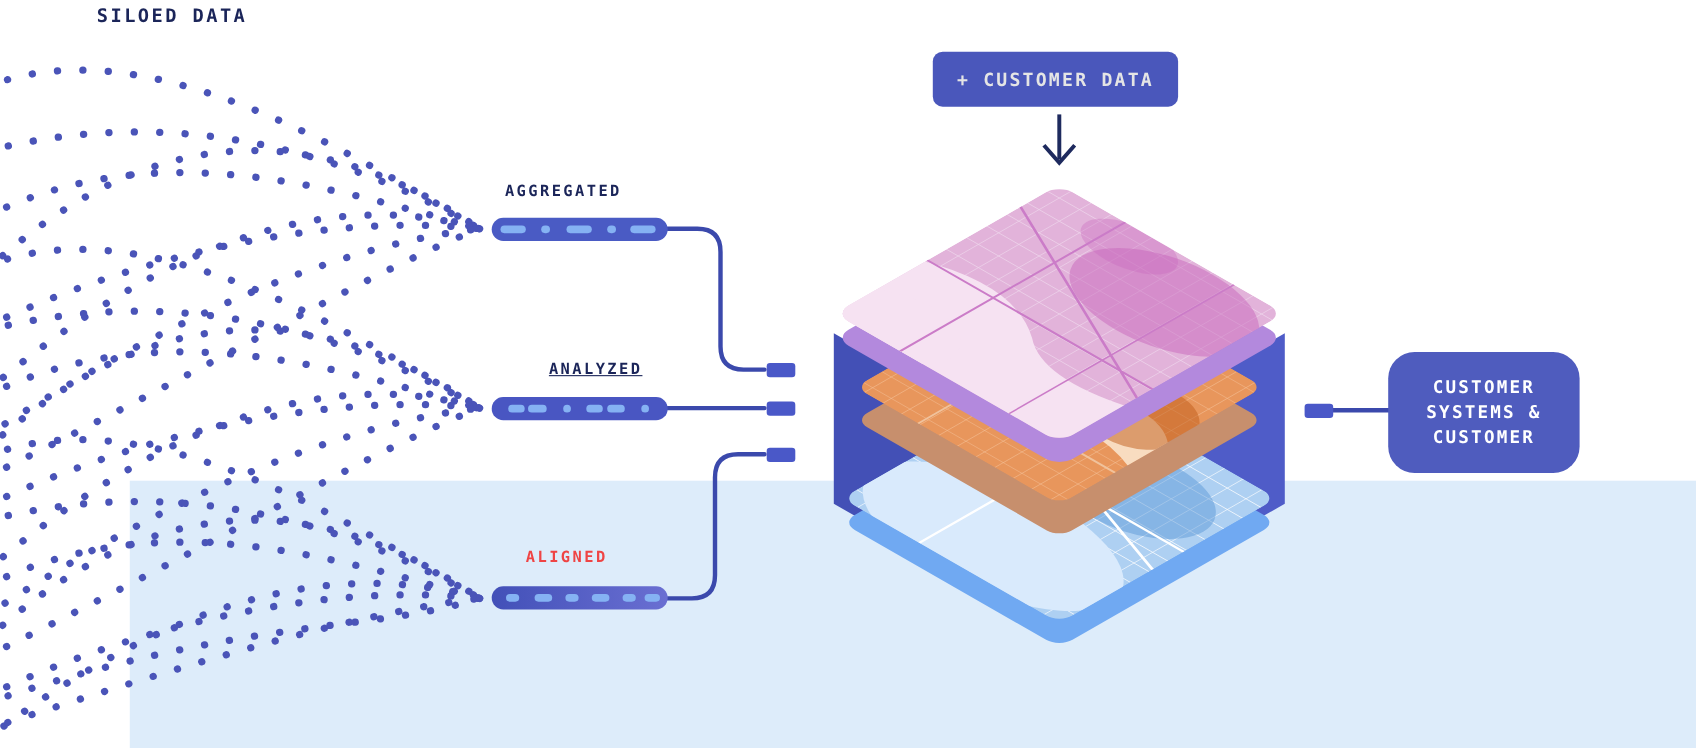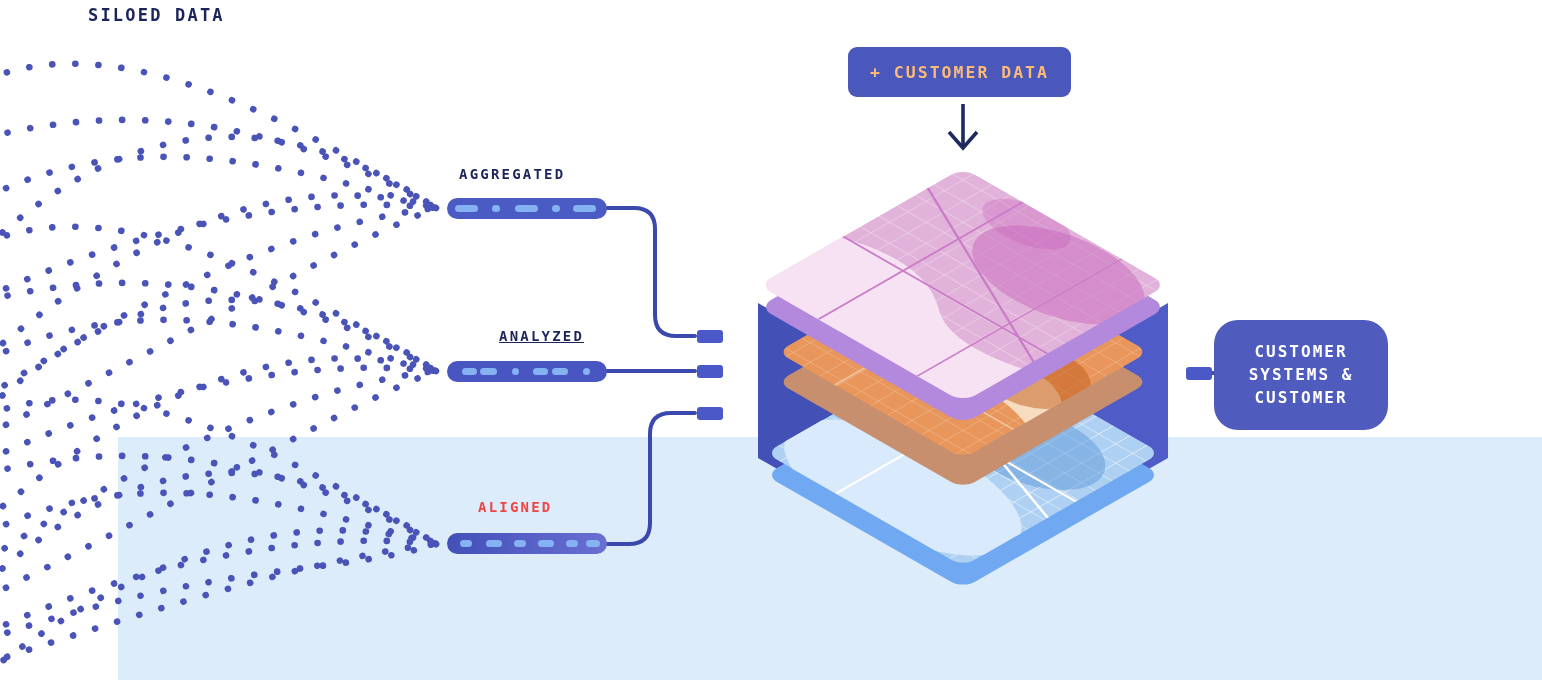--- a/index.html
+++ b/index.html
@@ -19,26 +19,26 @@
   .aln-lbl{left:478px;top:499px;color:#ef4444;}
 
   .pipe{position:absolute;width:160px;height:21px;border-radius:11px;background:#4a5bc4;}
   .pipe-agg{left:447px;top:198px;}
   .pipe-anl{left:447px;top:361px;background:#4956c2;}
   .pipe-aln{left:447px;top:533px;background:linear-gradient(90deg,#4250b8,#6a6fd2);}
   .pipe .dash{position:absolute;top:7px;height:7px;border-radius:3.5px;background:#85b2f3;}
 
   .cta-btn{
     position:absolute;left:848px;top:47px;width:223px;height:50px;
-    background:#4a57bb;border-radius:9px;color:#fdba74;
+    background:#4a57bb;border-radius:9px;color:#e5e5e5;
     display:flex;align-items:center;justify-content:center;
     font-weight:bold;font-size:16.5px;letter-spacing:2px;white-space:nowrap;
   }
   .sys-box{
-    position:absolute;left:1214px;top:320px;width:174px;height:110px;
+    position:absolute;left:1262px;top:320px;width:174px;height:110px;
     background:#4f5cbe;border-radius:24px;color:#ffffff;
     display:flex;flex-direction:column;align-items:center;justify-content:center;gap:7px;
     font-weight:bold;font-size:16px;letter-spacing:2px;white-space:nowrap;
   }
   .sys-box span{line-height:1;}
 </style>
 </head>
 <body>
 
 <div class="canvas">

